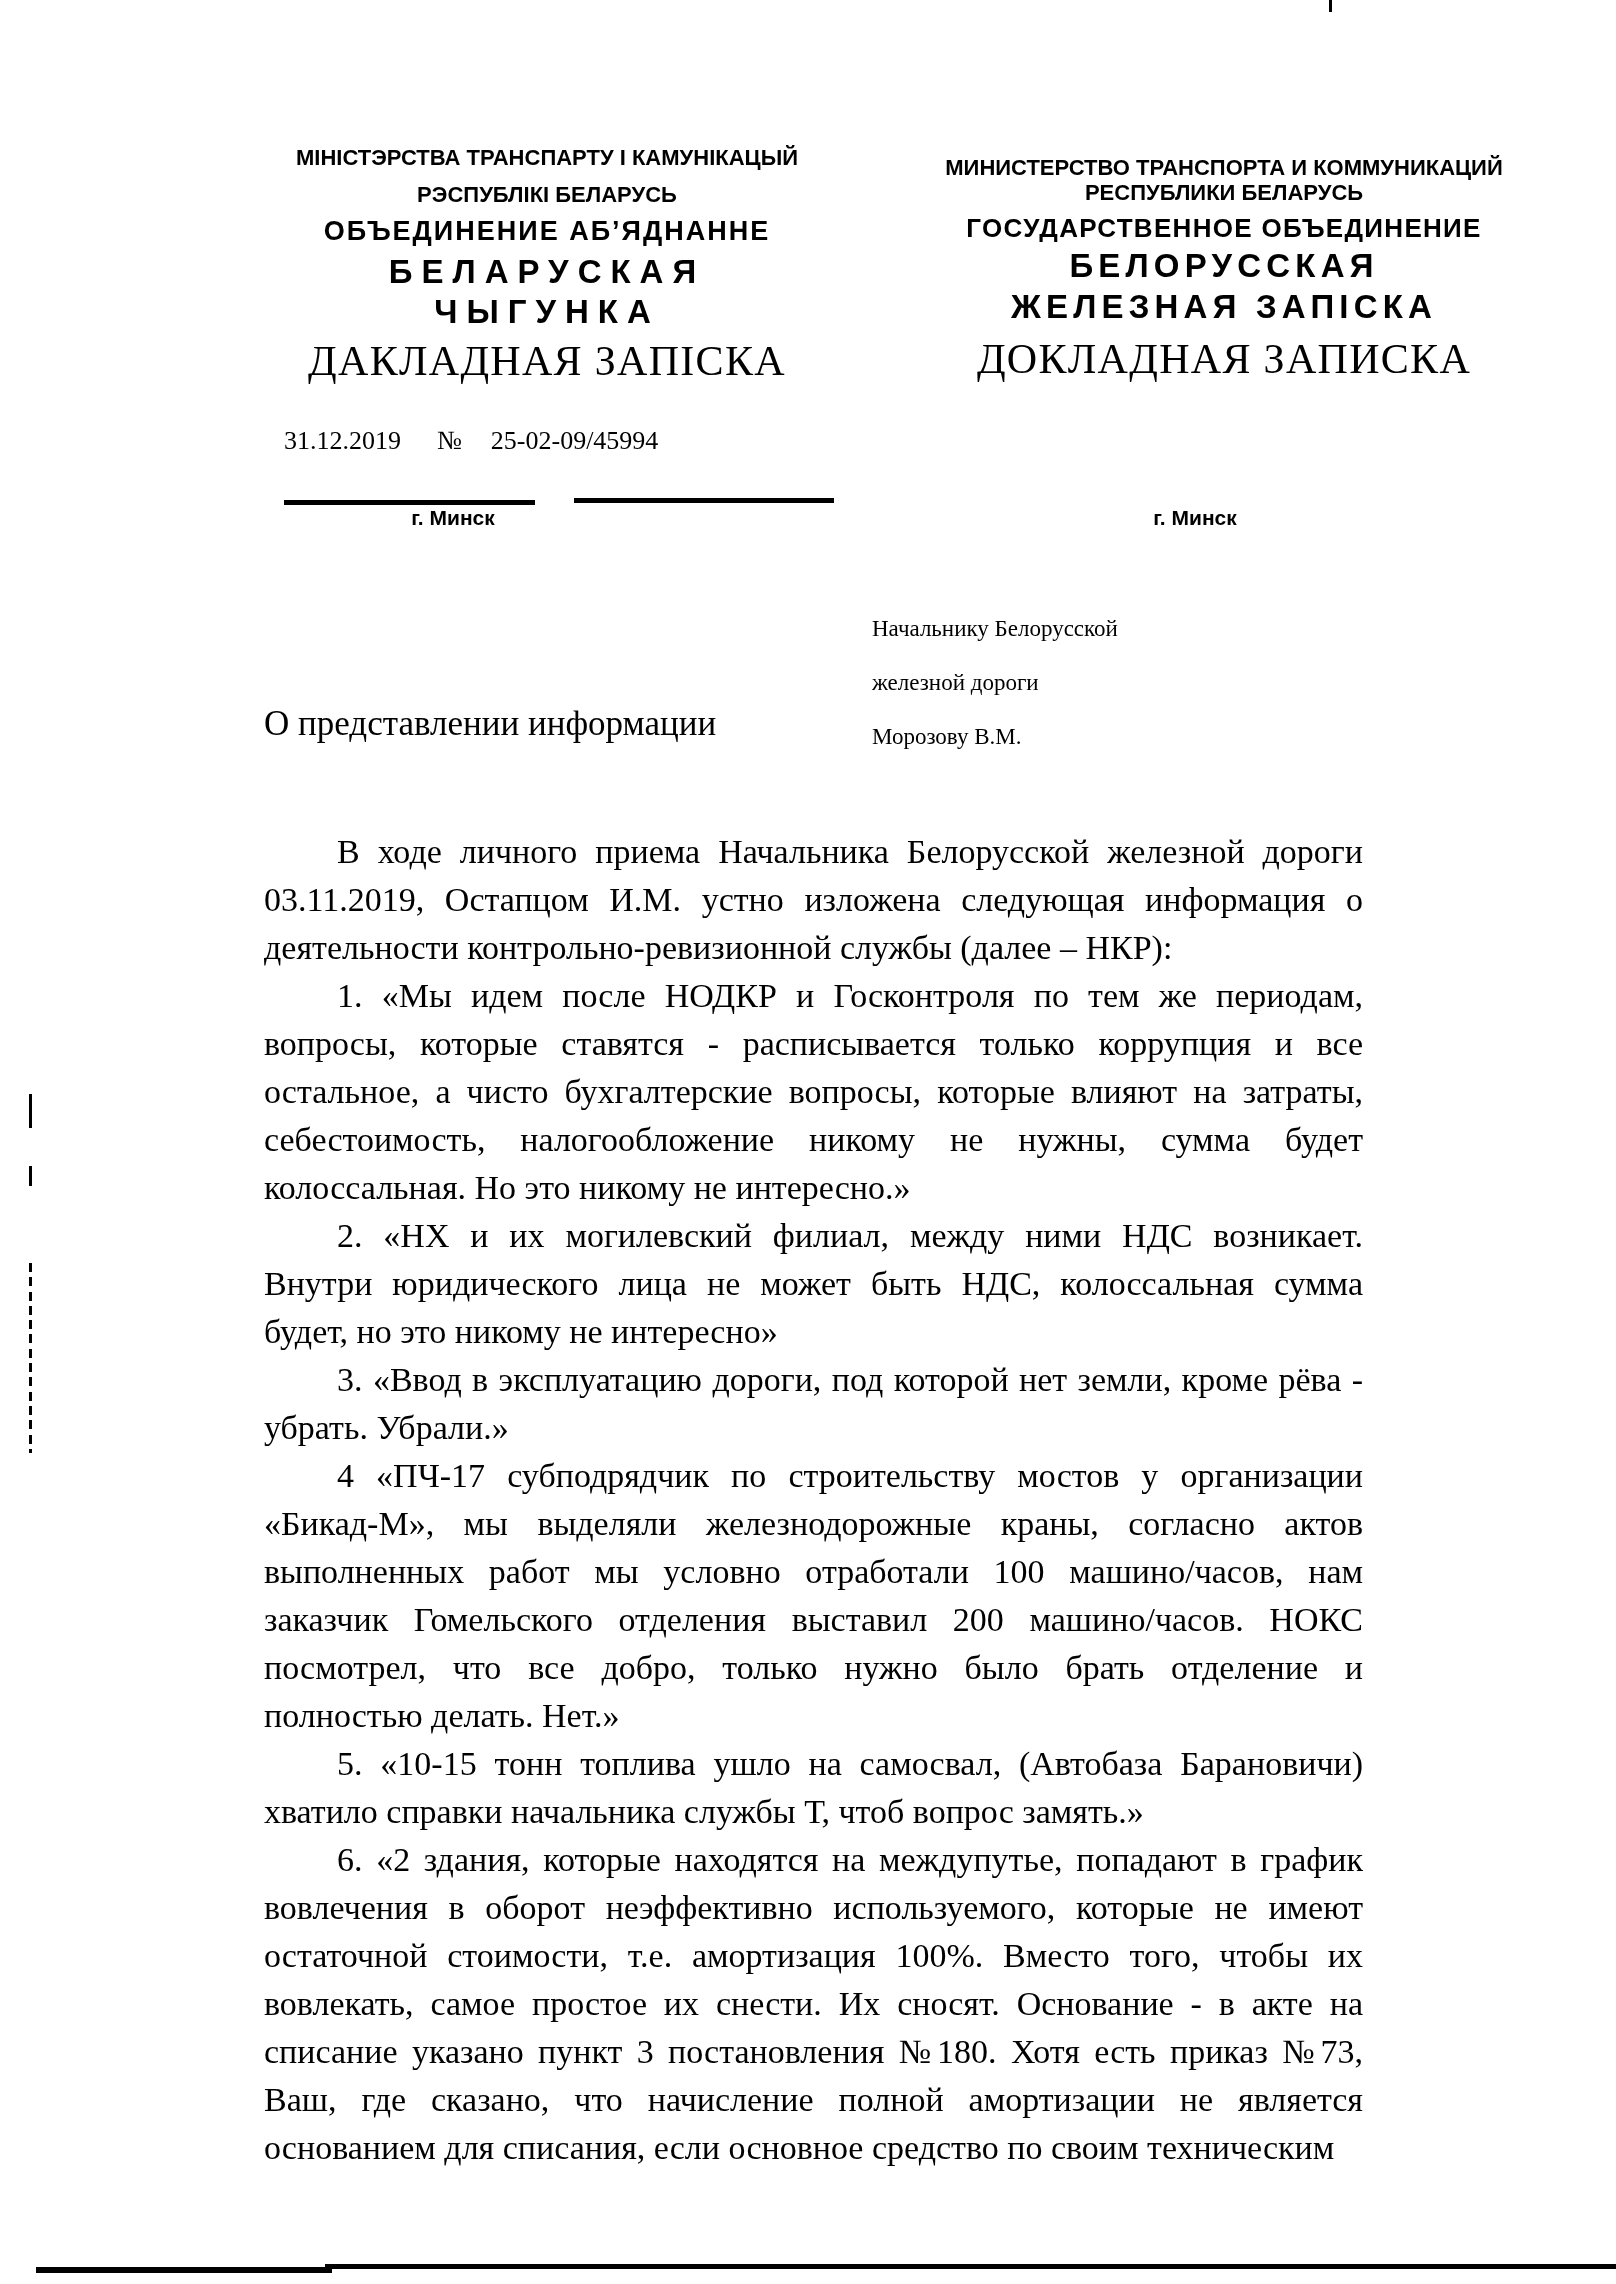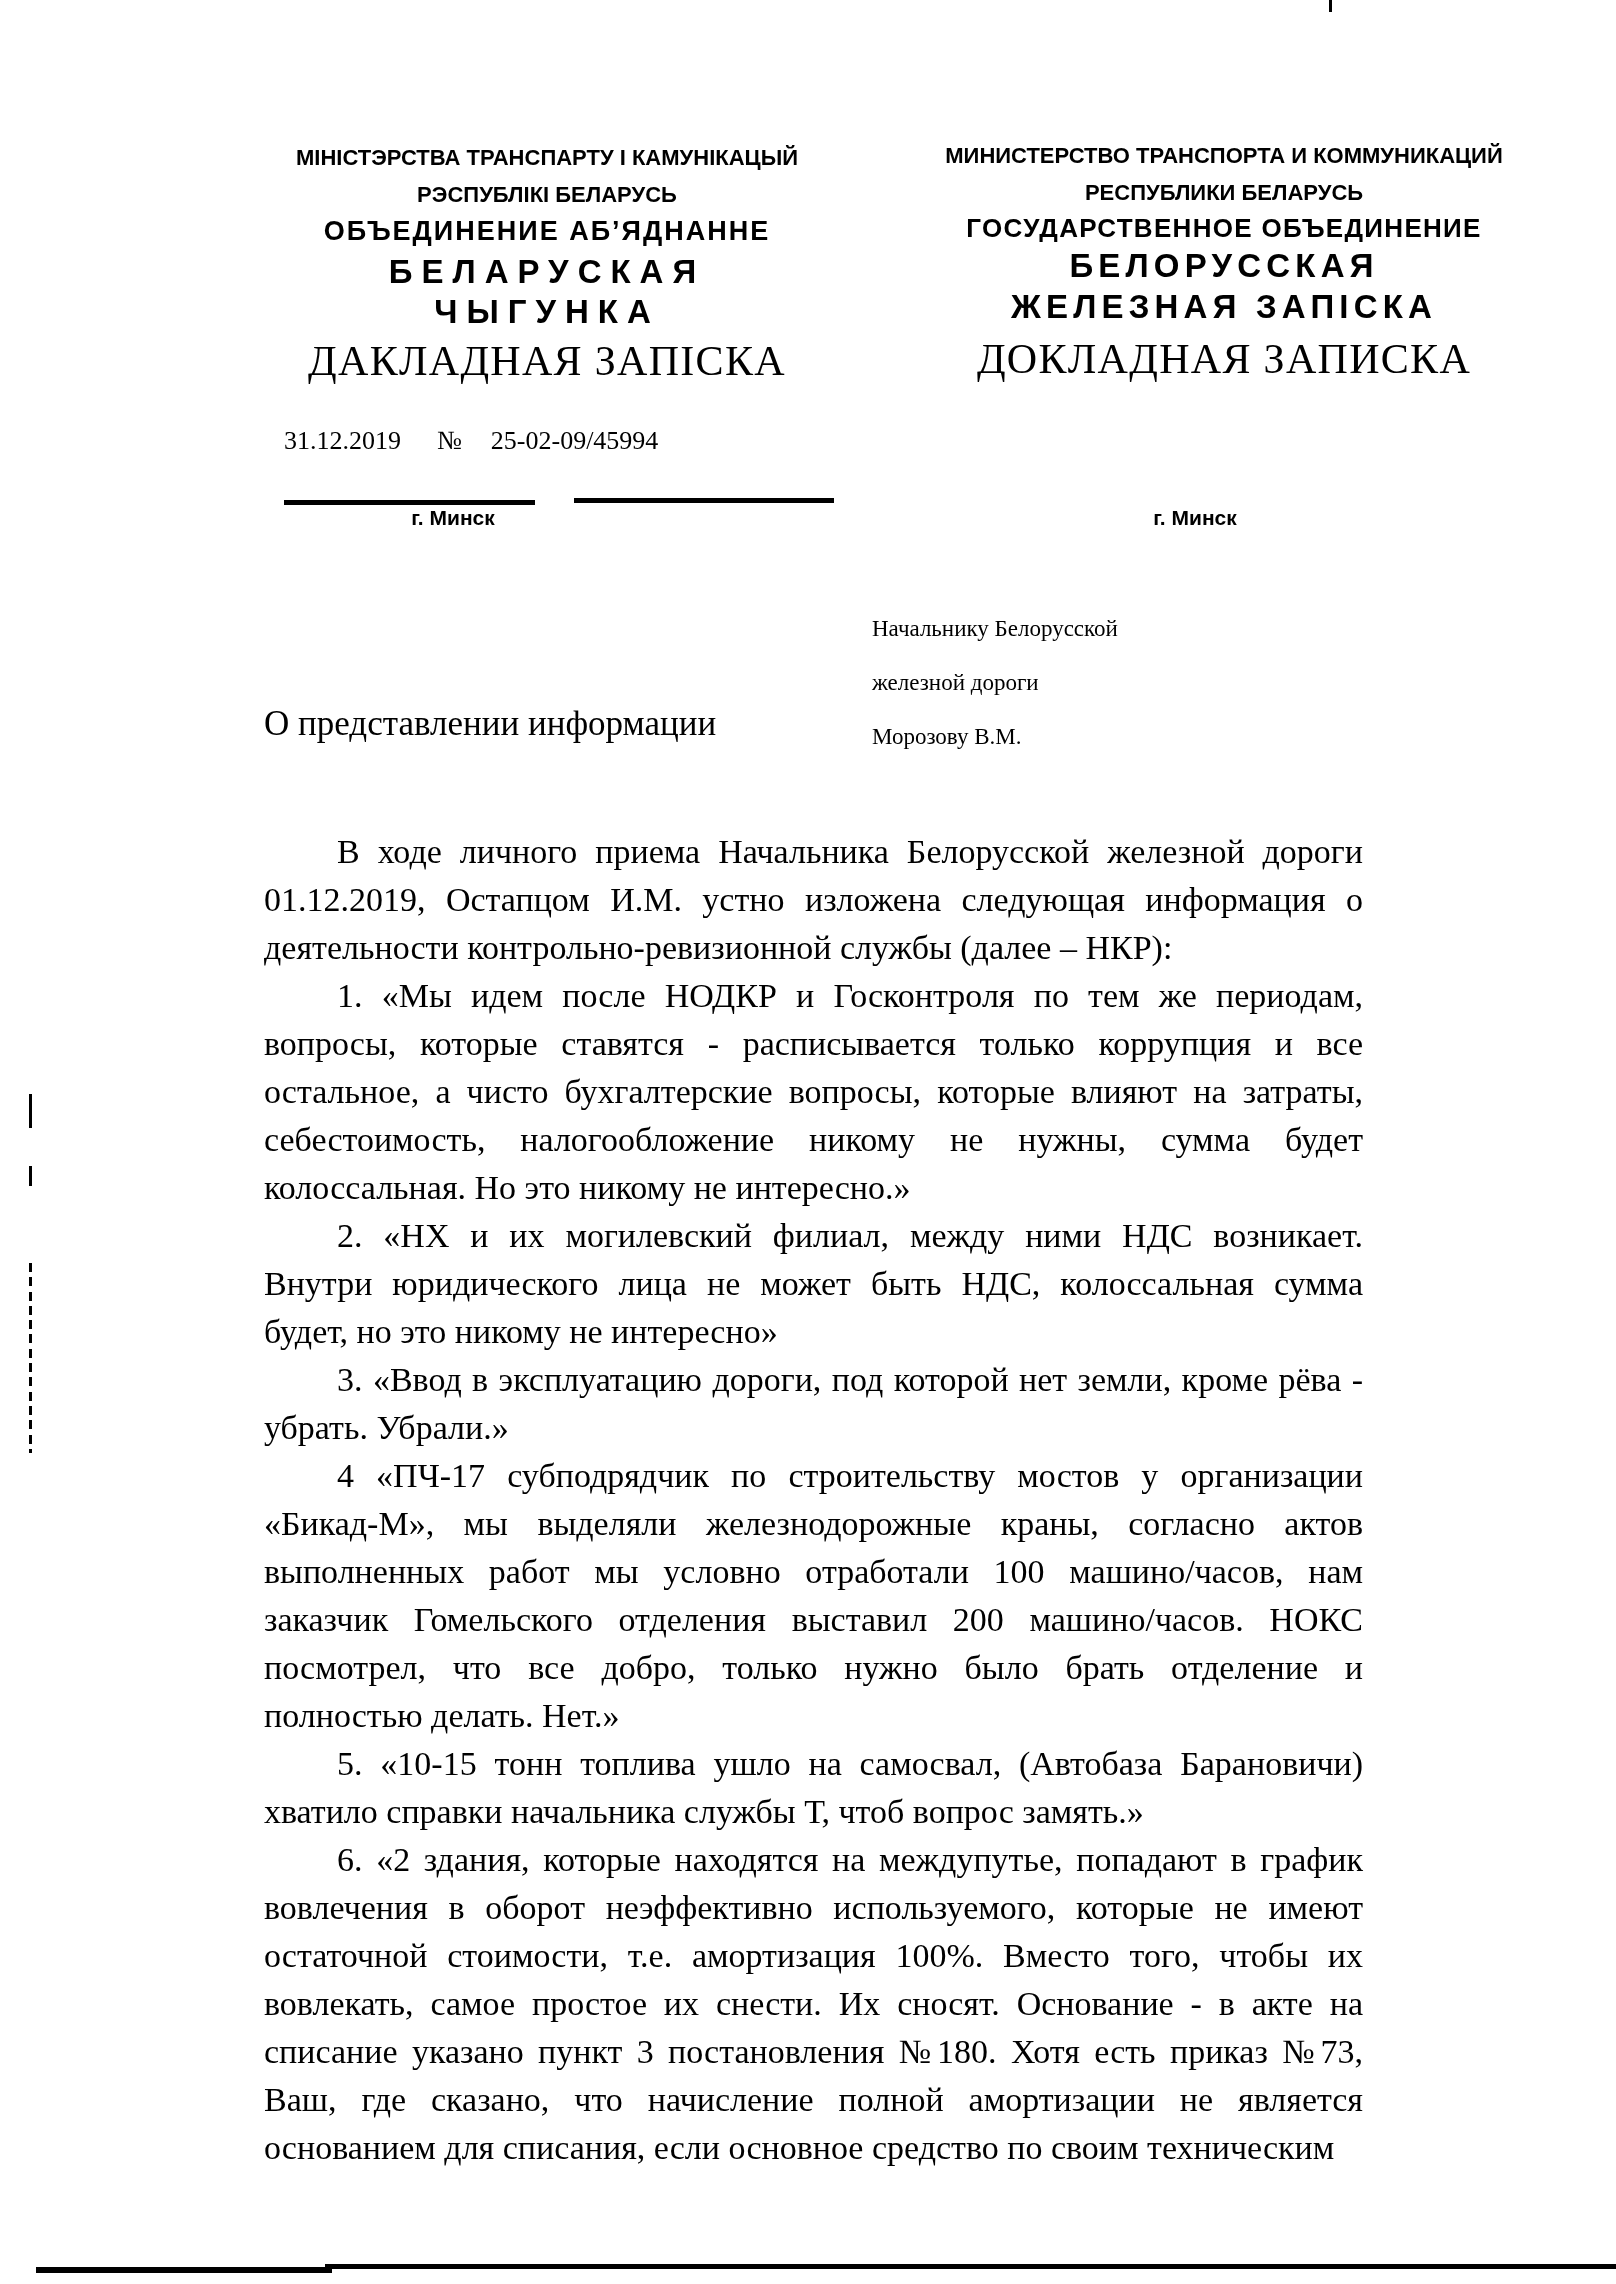--- a/index.html
+++ b/index.html
@@ -66,21 +66,21 @@
 
 <div class="page">
 
   <div class="lh-line sans ministry col-left" style="top:145px;">МІНІСТЭРСТВА ТРАНСПАРТУ І КАМУНІКАЦЫЙ</div>
   <div class="lh-line sans ministry col-left" style="top:182px;">РЭСПУБЛІКІ БЕЛАРУСЬ</div>
   <div class="lh-line sans org-type-l col-left" style="top:216px;">ОБЪЕДИНЕНИЕ АБ’ЯДНАННЕ</div>
   <div class="lh-line sans org-name-l col-left" style="top:253px;">БЕЛАРУСКАЯ</div>
   <div class="lh-line sans org-name-l col-left" style="top:293px;">ЧЫГУНКА</div>
   <div class="lh-line serif doc-title col-left" style="top:337px;">ДАКЛАДНАЯ ЗАПІСКА</div>
 
-  <div class="lh-line sans ministry col-right" style="top:143px;">МИНИСТЕРСТВО ТРАНСПОРТА И КОММУНИКАЦИЙ</div>
+  <div class="lh-line sans ministry col-right" style="top:155px;">МИНИСТЕРСТВО ТРАНСПОРТА И КОММУНИКАЦИЙ</div>
   <div class="lh-line sans ministry col-right" style="top:180px;">РЕСПУБЛИКИ БЕЛАРУСЬ</div>
   <div class="lh-line sans org-type-r col-right" style="top:213px;">ГОСУДАРСТВЕННОЕ ОБЪЕДИНЕНИЕ</div>
   <div class="lh-line sans org-name-r col-right" style="top:247px;">БЕЛОРУССКАЯ</div>
   <div class="lh-line sans org-name-r col-right" style="top:288px;">ЖЕЛЕЗНАЯ ЗАПІСКА</div>
   <div class="lh-line serif doc-title col-right" style="top:335px;">ДОКЛАДНАЯ ЗАПИСКА</div>
 
   <div class="ref-line serif">
     <span>31.12.2019</span><span class="gap1"></span><span>№</span><span class="gap2"></span><span>25-02-09/45994</span>
   </div>
   <div class="rule rule-1"></div>
@@ -90,21 +90,21 @@
 
   <div class="addressee serif">
     <div>Начальнику Белорусской</div>
     <div>железной дороги</div>
     <div>Морозову В.М.</div>
   </div>
 
   <div class="subject serif">О представлении информации</div>
 
   <div class="body-text">
-    <p>В ходе личного приема Начальника Белорусской железной дороги 01.12.2019, Остапцом И.М. устно изложена следующая информация о деятельности контрольно-ревизионной службы (далее – НКР):</p>
+    <p>В ходе личного приема Начальника Белорусской железной дороги 03.11.2019, Остапцом И.М. устно изложена следующая информация о деятельности контрольно-ревизионной службы (далее – НКР):</p>
     <p>1. «Мы идем после НОДКР и Госконтроля по тем же периодам, вопросы, которые ставятся - расписывается только коррупция и все остальное, а чисто бухгалтерские вопросы, которые влияют на затраты, себестоимость, налогообложение никому не нужны, сумма будет колоссальная. Но это никому не интересно.»</p>
     <p>2. «НХ и их могилевский филиал, между ними НДС возникает. Внутри юридического лица не может быть НДС, колоссальная сумма будет, но это никому не интересно»</p>
     <p>3. «Ввод в эксплуатацию дороги, под которой нет земли, кроме рёва - убрать. Убрали.»</p>
     <p>4 «ПЧ-17 субподрядчик по строительству мостов у организации «Бикад-М», мы выделяли железнодорожные краны, согласно актов выполненных работ мы условно отработали 100 машино/часов, нам заказчик Гомельского отделения выставил 200 машино/часов. НОКС посмотрел, что все добро, только нужно было брать отделение и полностью делать. Нет.»</p>
     <p>5. «10-15 тонн топлива ушло на самосвал, (Автобаза Барановичи) хватило справки начальника службы Т, чтоб вопрос замять.»</p>
     <p>6. «2 здания, которые находятся на междупутье, попадают в график вовлечения в оборот неэффективно используемого, которые не имеют остаточной стоимости, т.е. амортизация 100%. Вместо того, чтобы их вовлекать, самое простое их снести. Их сносят. Основание - в акте на списание указано пункт 3 постановления №180. Хотя есть приказ №73, Ваш, где сказано, что начисление полной амортизации не является основанием для списания, если основное средство по своим техническим</p>
   </div>
 
   <div class="artifact tick-top"></div>
   <div class="artifact edge-dash edge-dash-1" style="background:#000;"></div>

